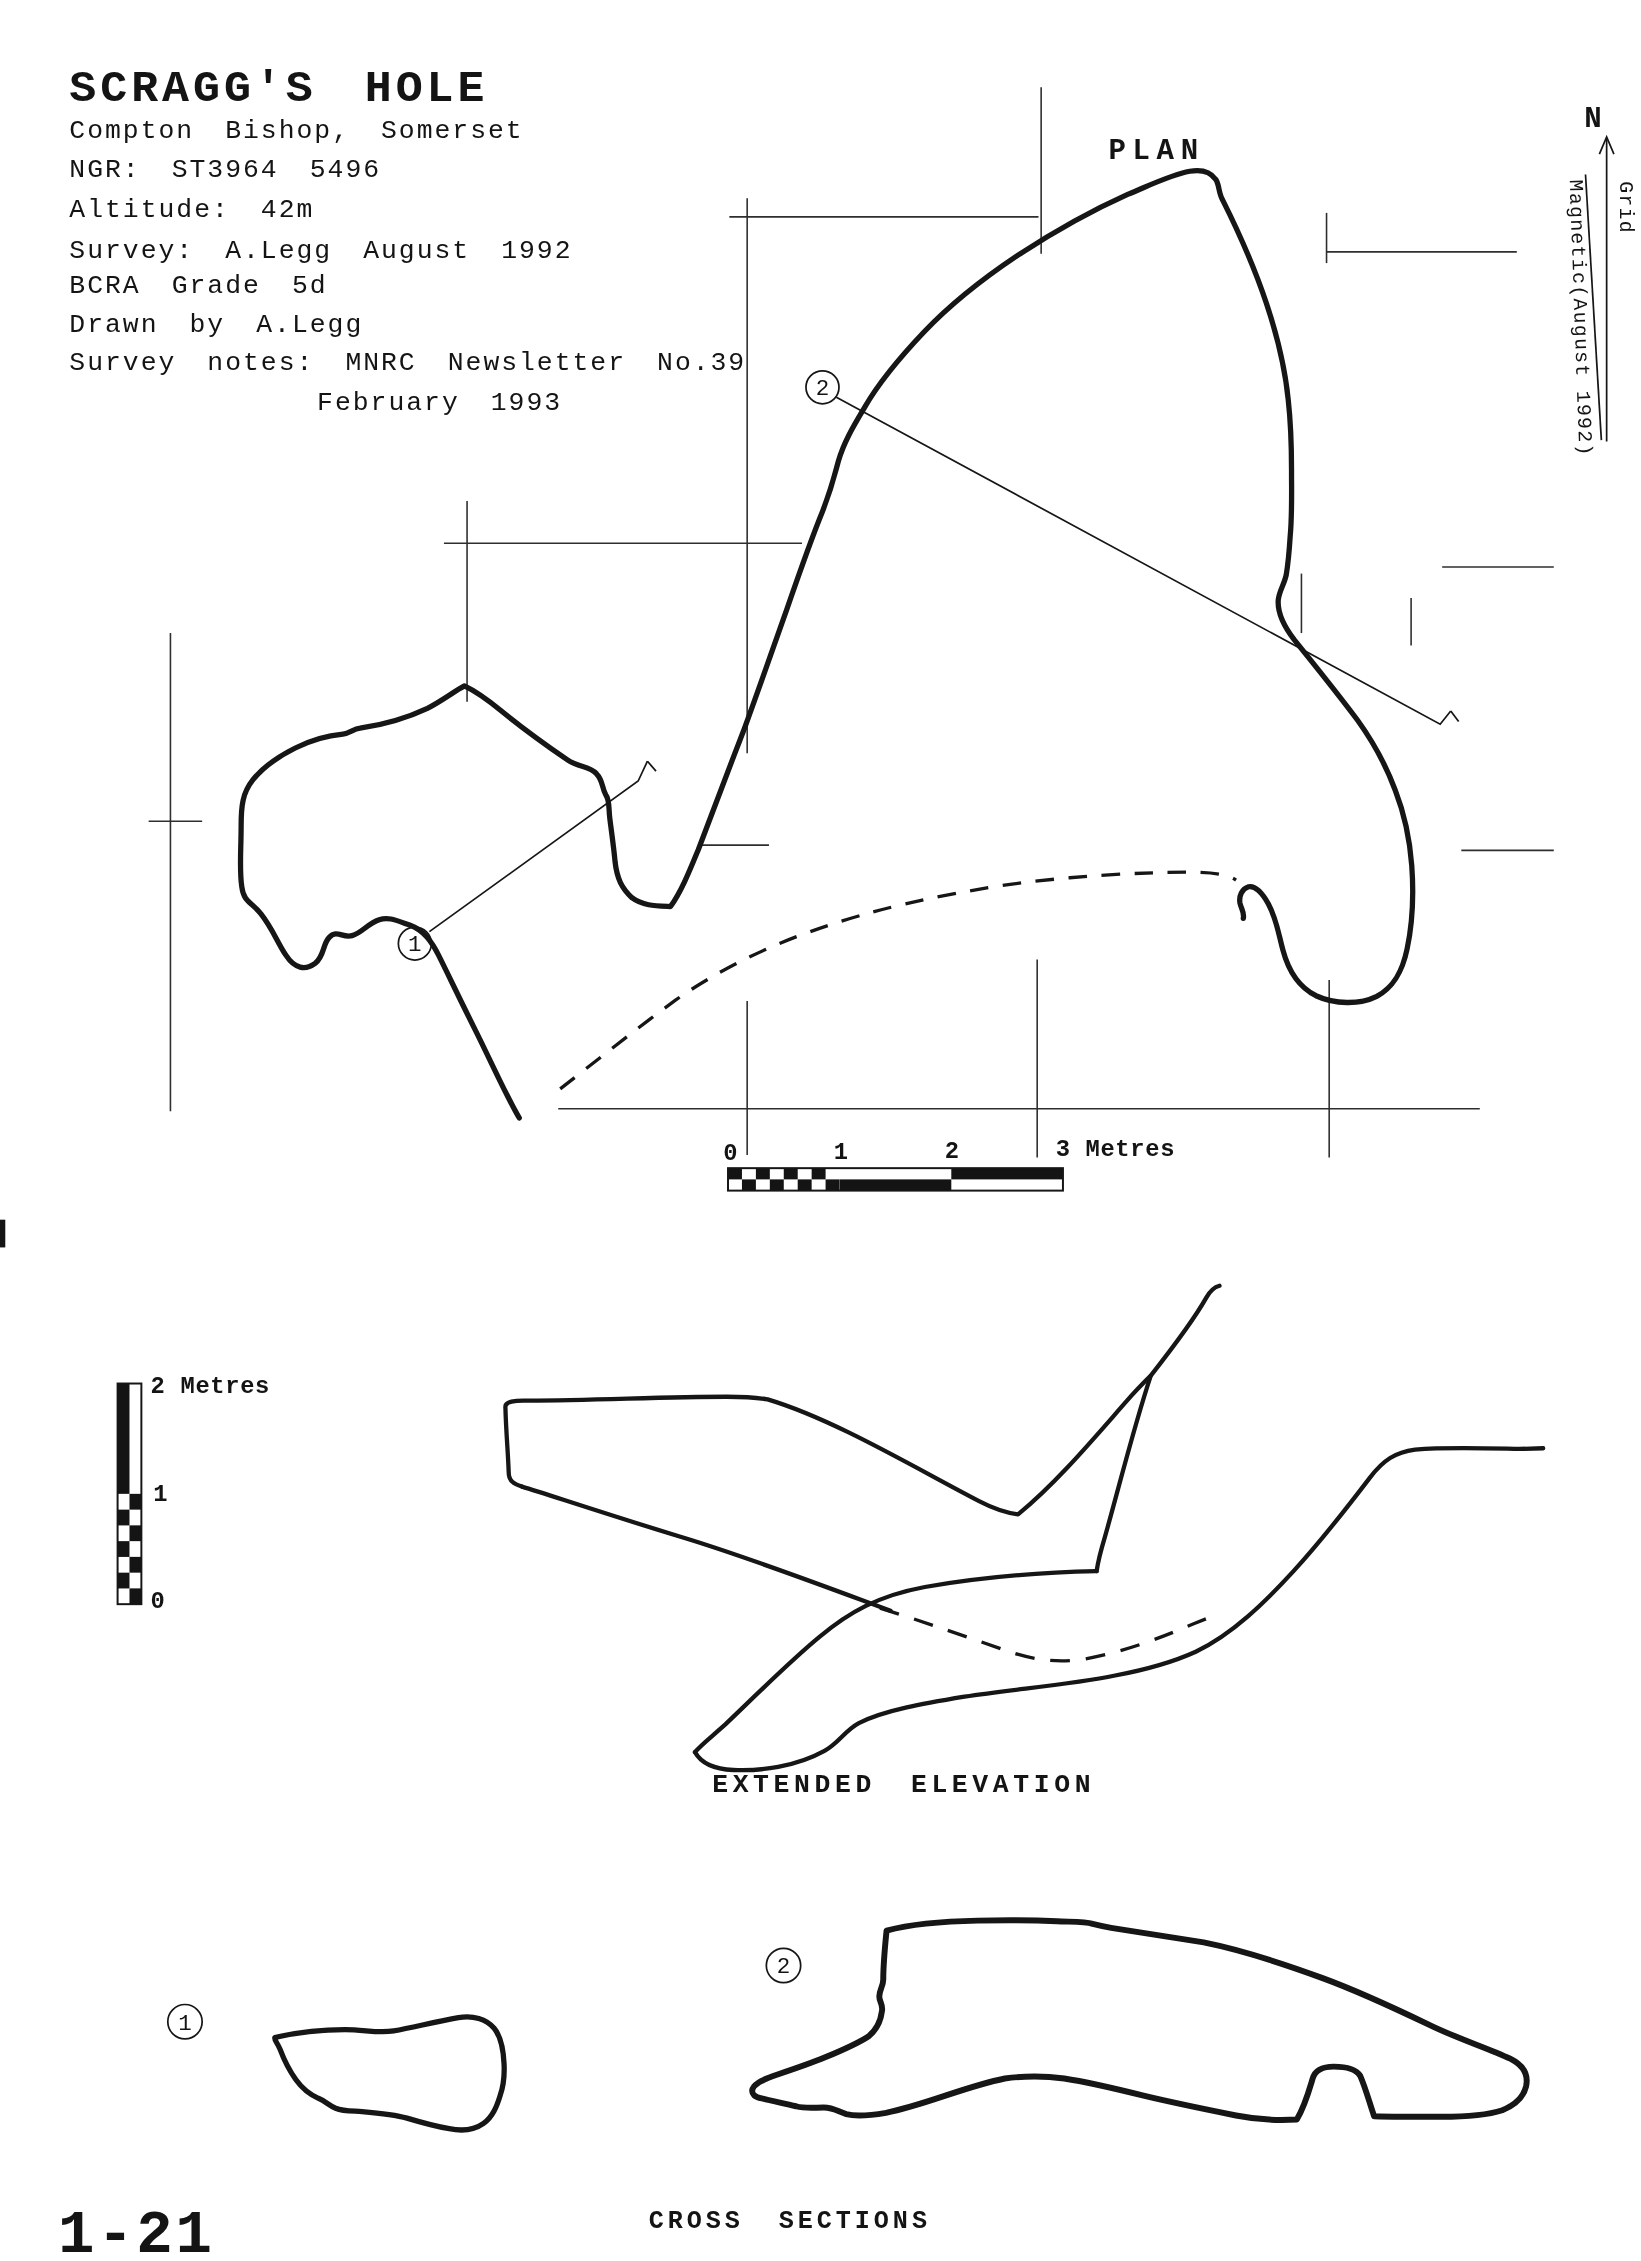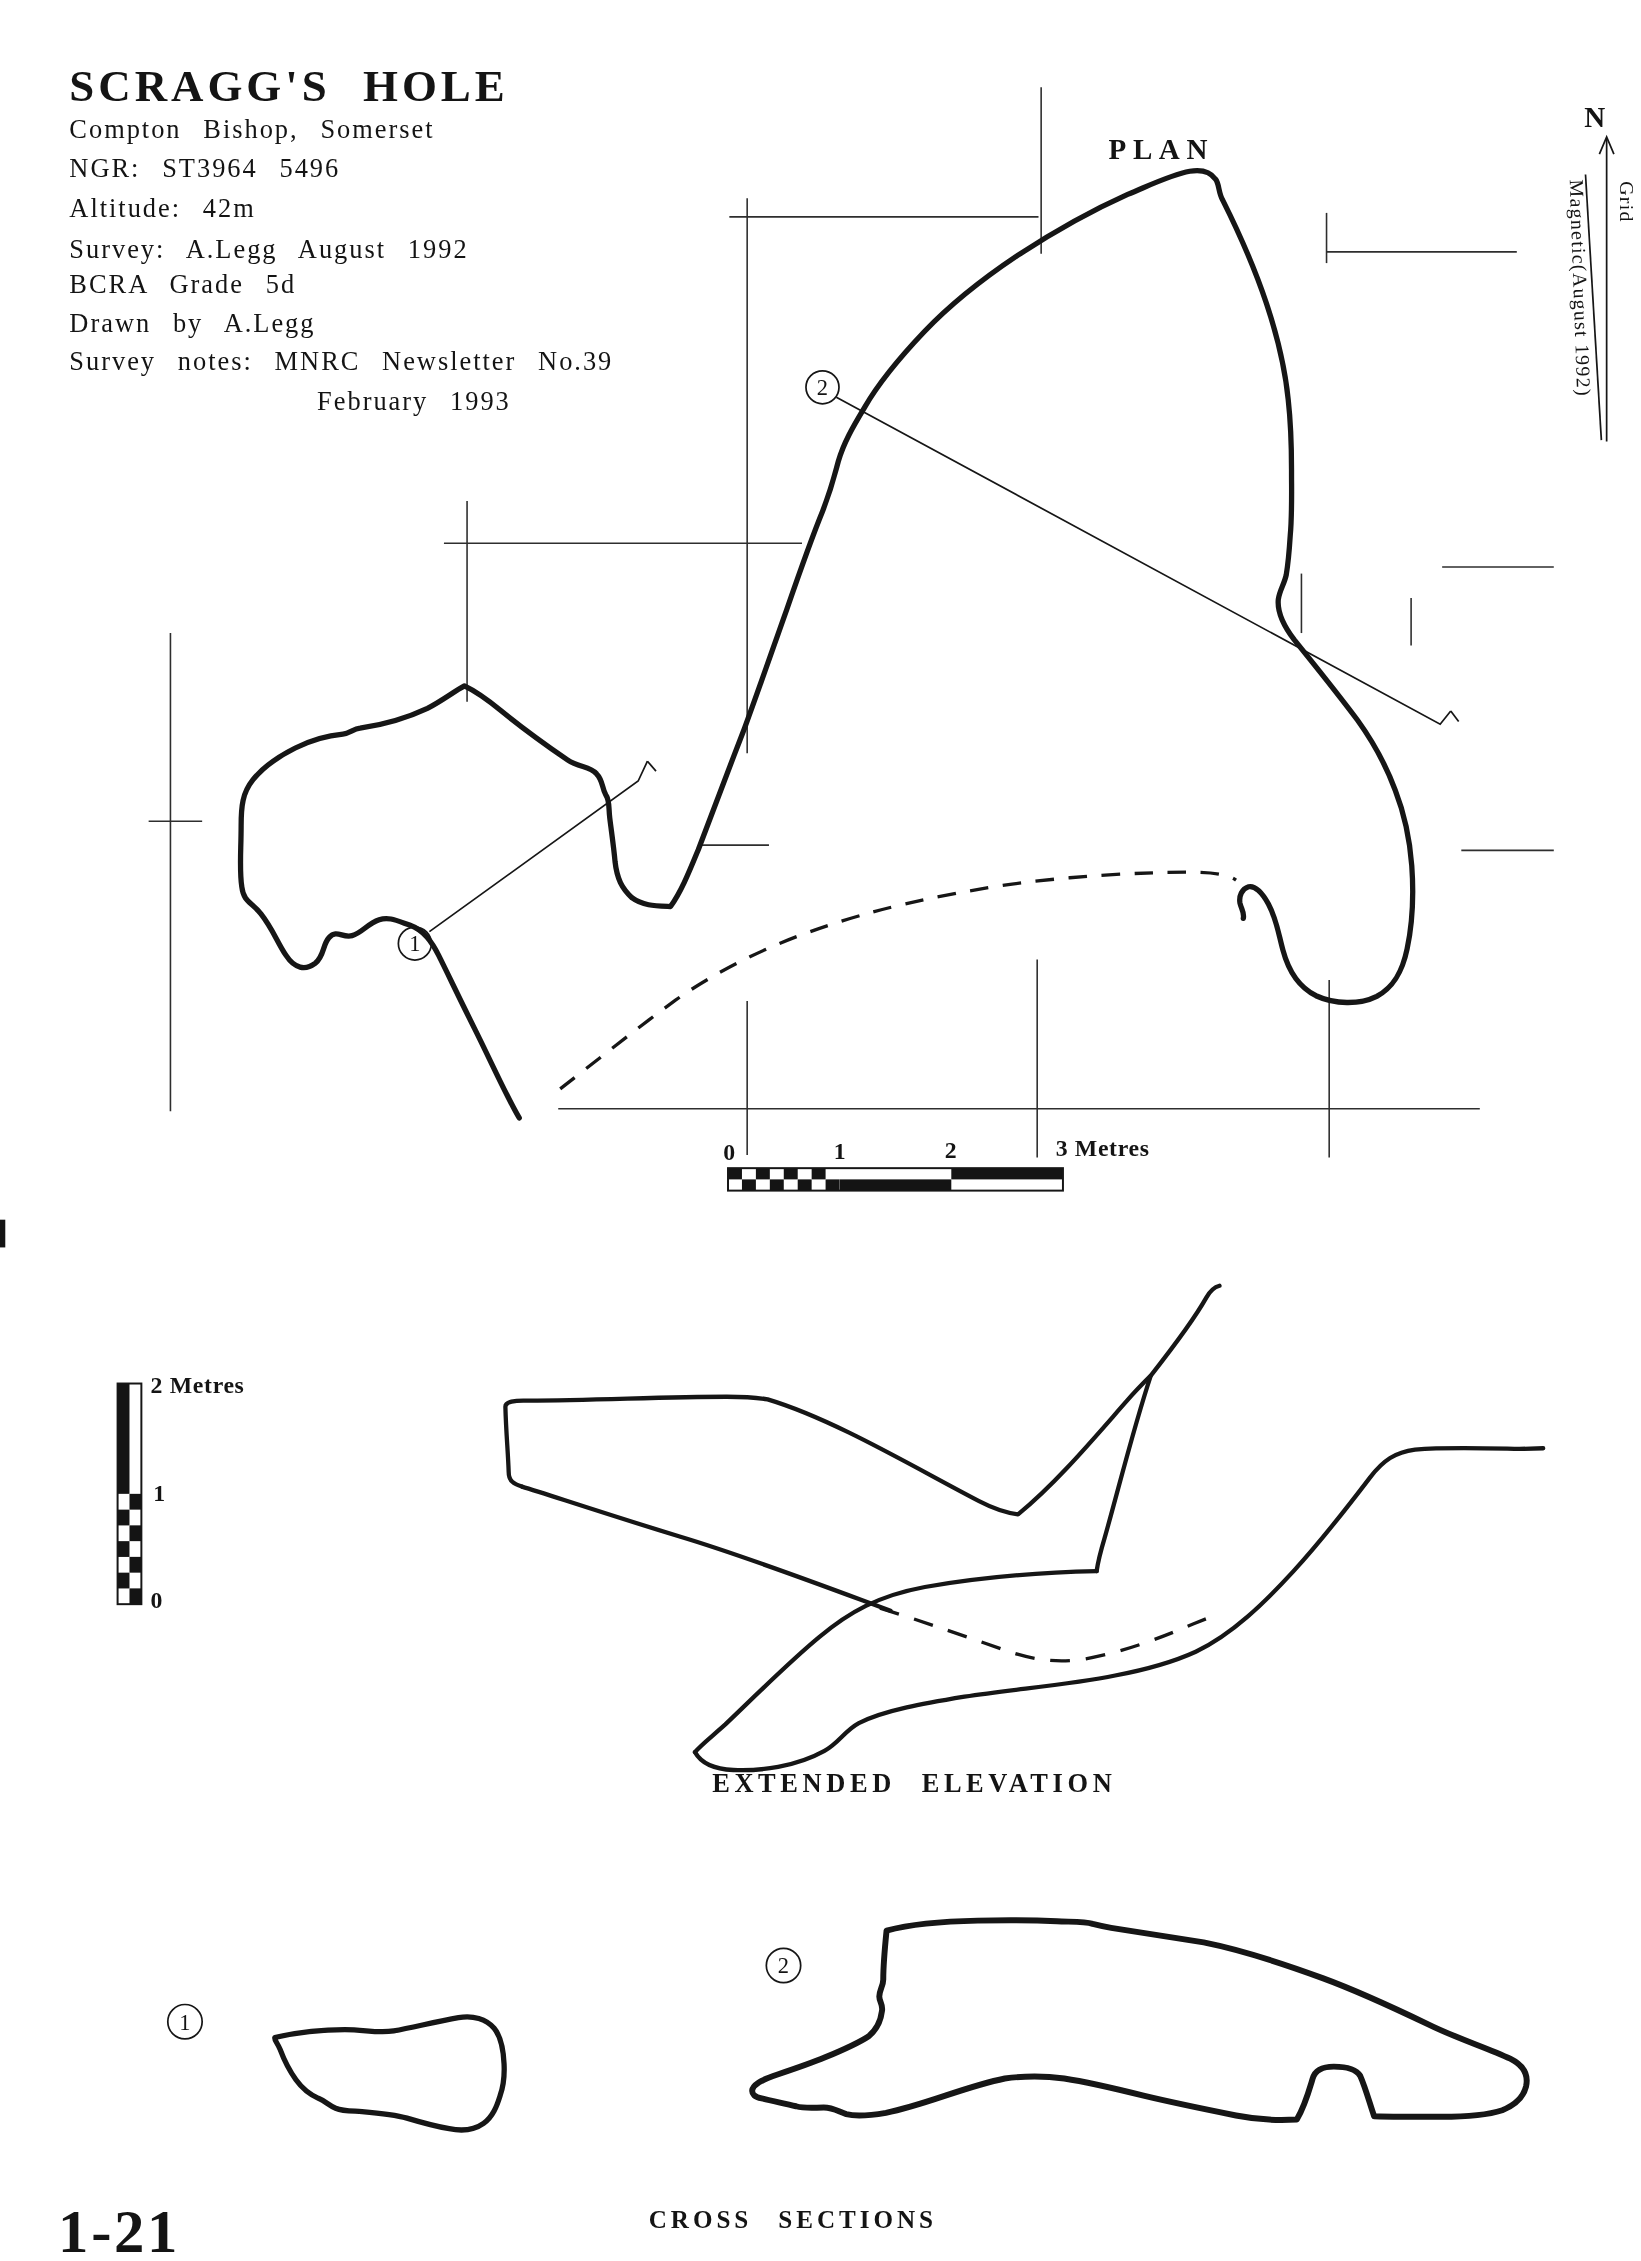--- a/index.html
+++ b/index.html
@@ -1,20 +1,20 @@
 <!DOCTYPE html>
 <html style="font-size:10.6px"><head>
 <meta charset="utf-8">
 <style>
   html,body{margin:0;padding:0;background:#e8e8e4;}
   .sheet{
     position:relative;
     width:1641px;height:2261px;
     background:#ffffff;
-    font-family:Liberation Serif, serif;
+    font-family:Liberation Mono, monospace;
     overflow:hidden;
   }
   svg{position:absolute;left:0;top:0;}
   text{fill:#141414;}
   .ink{stroke:#161616;fill:none;}
   .wall{stroke-width:8;stroke-linecap:round;stroke-linejoin:round;}
   .thin{stroke-width:2.6;}
   .grid{stroke:#2e2e2e;stroke-width:2.4;}
   .dash-plan{stroke-width:5;stroke-dasharray:28 22;}
   .dash-elev{stroke-width:5;stroke-dasharray:30 24;}

